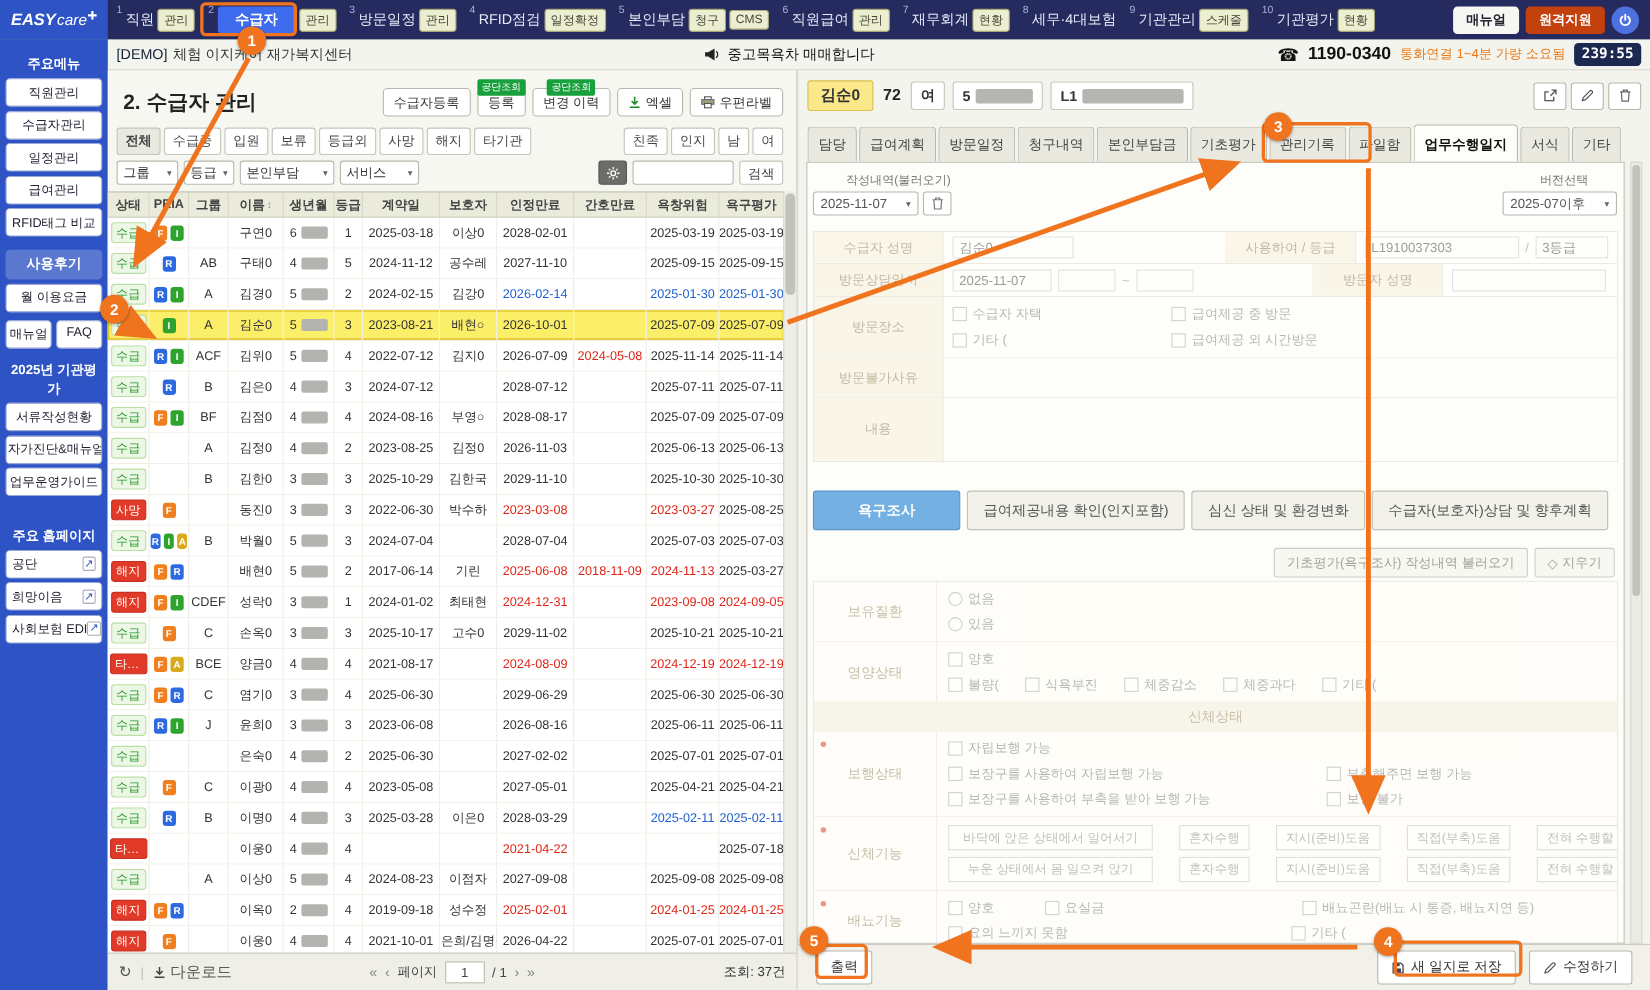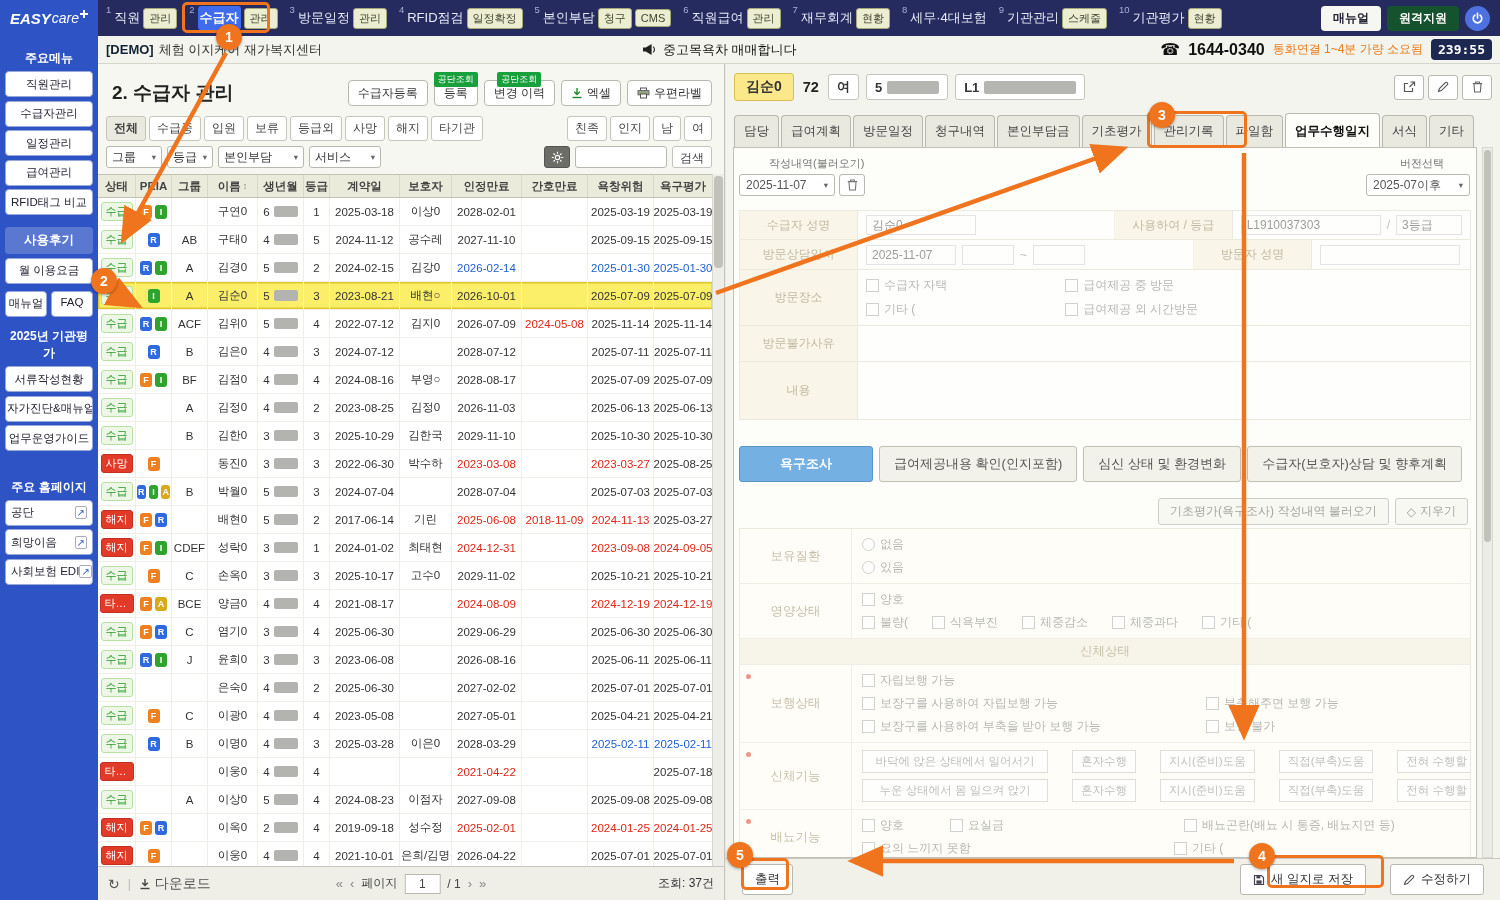--- a/index.html
+++ b/index.html
@@ -8,30 +8,30 @@
 
 
 .topnav{position:absolute;left:0;top:0;width:1500px;height:36px;background:#252b5e;display:flex;align-items:center}
 .logo{width:98px;height:36px;background:#2d53c5;color:#fff;display:flex;align-items:center;justify-content:center;font-style:italic;font-weight:bold;font-size:15px;gap:1px;cursor:pointer}
 .logo .care{font-weight:normal;font-size:14px}
 .logo svg{margin-bottom:8px}
 .tn-items{display:flex;align-items:center;height:100%;flex:1;padding-left:2px}
 .tn-item{display:flex;align-items:center;gap:3px;padding:0 6px;height:100%;cursor:pointer}
 .tn-num{font-size:9.5px;color:#a8b0d8;align-self:flex-start;margin-top:4px}
 .tn-label{font-size:13px;color:#e6e9f8;white-space:nowrap}
-.tn-label.active{background:#3f6cee;color:#fff;font-weight:bold;padding:3px 2px;border-radius:3px}
+.tn-label.active{background:#3f6cee;color:#fff;font-weight:bold;padding:3px 16px;border-radius:3px}
 .tn-tag{background:#eceed2;color:#443;font-size:11px;padding:2px 5px;border-radius:3px;border:1px solid #a8a878;white-space:nowrap;cursor:pointer}
 .tn-right{display:flex;align-items:center;gap:6px;padding-right:10px}
 .tn-btn{height:25px;padding:0 12px;border:none;border-radius:4px;background:#f6f6f2;color:#223;font-size:12px;font-weight:bold;cursor:pointer}
-.tn-btn.red{background:#14532d;color:#fff}
+.tn-btn.red{background:#c2410c;color:#fff}
 .power{width:25px;height:25px;border-radius:50%;background:#4d72e0;display:flex;align-items:center;justify-content:center;border:none;cursor:pointer}
 
 
 .infobar{position:absolute;left:98px;top:36px;width:1402px;height:28px;background:#f4f4ee;border-bottom:1px solid #d5d5cc;display:flex;align-items:center;font-size:13px;color:#333;padding:0 8px}
-.demo-tag{font-weight:bold;color:#123}
+.demo-tag{font-weight:normal;color:#123}
 .center-name{margin-left:5px}
 .notice{display:flex;align-items:center;gap:6px;margin-left:320px;color:#111}
 .phone-group{margin-left:auto;display:flex;align-items:center;gap:8px}
 .phone-ic{font-size:16px;color:#111}
 .phone-num{font-size:16px;font-weight:bold;color:#111}
 .phone-note{color:#e87a18;font-size:12px}
 .timer{background:#1d2850;color:#fff;font-family:"DejaVu Sans Mono",monospace;font-size:13px;font-weight:bold;padding:3px 7px;border-radius:4px}
 
 
 .sidebar{position:absolute;left:0;top:36px;width:98px;height:864px;background:#2d53c5;padding:6px 5px;color:#fff}
@@ -136,21 +136,21 @@
 .ld-btn{background:#f8f8f3;border:1px solid #ccc;color:#a5a59c;font-size:12px;padding:4px 11px;border-radius:3px;cursor:pointer;display:flex;align-items:center;gap:4px}
 .survey{position:absolute;left:5px;right:5px;top:380px;bottom:0;overflow:hidden;border:1px solid #ddd8c8;border-bottom:none}
 .sv-row{display:flex;border-bottom:1px solid #e5e2d2;background:#fffef8}
 .sv-label{flex:0 0 112px;display:flex;align-items:center;justify-content:center;font-size:12.5px;color:#978760;border-right:1px solid #e5e2d2;position:relative;padding:8px 0}
 .sv-label.req::before{content:"";position:absolute;left:6px;top:9px;width:5px;height:5px;border-radius:50%;background:#e03a20}
 .sv-content{flex:1;display:flex;flex-direction:column;justify-content:center;padding:4px 0}
 .sv-line{display:flex;align-items:center;gap:24px;padding:3px 10px}
 .sv-header{background:#f3efdc;text-align:center;font-size:12.5px;color:#9a8a60;padding:4px 0;border-bottom:1px solid #e5e2d2}
 .dt-bottom{position:absolute;left:0;right:0;top:794px;height:42px;background:#f1f1ea;border-top:1px solid #c8c8c0;display:flex;align-items:center;padding:0 16px}
 .ftr-btn{background:#fff;border:1px solid #b8b8ae;border-radius:3px;padding:6px 12px;font-size:12.5px;color:#333;display:inline-flex;align-items:center;gap:6px;cursor:pointer;white-space:nowrap}
-.ftr-right{margin-left:auto;display:flex;gap:24px}
+.ftr-right{margin-left:auto;display:flex;gap:12px}
 
 
 .anno-svg{position:absolute;left:0;top:0;z-index:100;pointer-events:none}
 .abox{position:absolute;border:3px solid #f0741e;border-radius:5px;z-index:101;pointer-events:none}
 .acirc{position:absolute;width:26px;height:26px;border-radius:50%;background:#f0741e;color:#fff;font-weight:bold;font-size:14px;display:flex;align-items:center;justify-content:center;z-index:102;box-shadow:0 1px 3px rgba(0,0,0,.35);pointer-events:none}
 </style>
 </head>
 <body>
 
 <div class="app">
@@ -232,21 +232,21 @@
     <span class="center-name">체험 이지케어 재가복지센터</span>
     <span class="notice">
       <svg width="15" height="13" viewBox="0 0 15 13">
           <path d="M1 4.6h2.8L9.6 1v11L3.8 8.4H1z" fill="#222"></path>
           <path d="M11 3.6a3.6 3.6 0 010 5.8" stroke="#222" stroke-width="1.1" fill="none"></path>
         </svg>
       <span>중고목욕차 매매합니다</span>
     </span>
     <span class="phone-group">
       <span class="phone-ic">☎</span>
-      <span class="phone-num">1644-0340</span>
+      <span class="phone-num">1190-0340</span>
       <span class="phone-note">통화연결 1~4분 가량 소요됨</span>
       <span class="timer">239:55</span>
     </span>
   </div>
 
   <aside class="sidebar">
     <div class="sb-header">주요메뉴</div>
     <div id="sb-menu1">
         <div class="sb-btn">직원관리</div>
         <div class="sb-btn">수급자관리</div>

